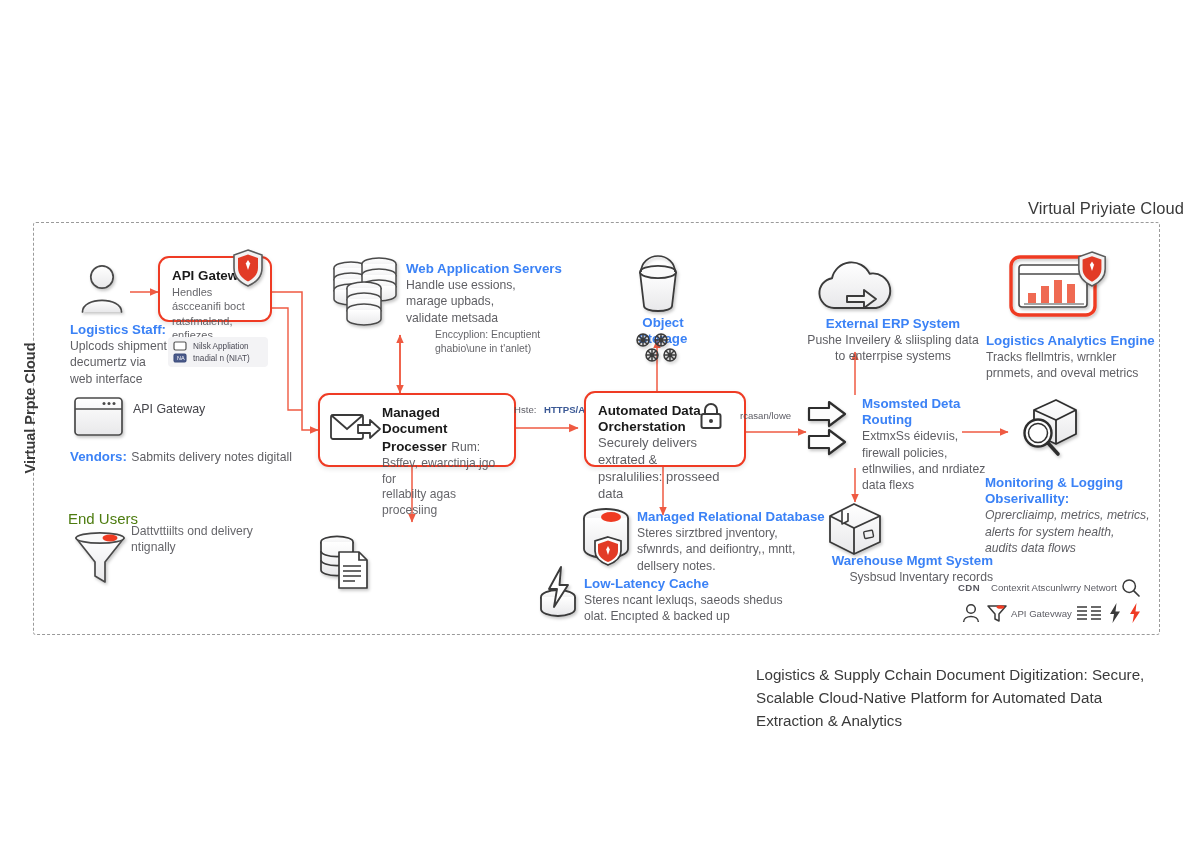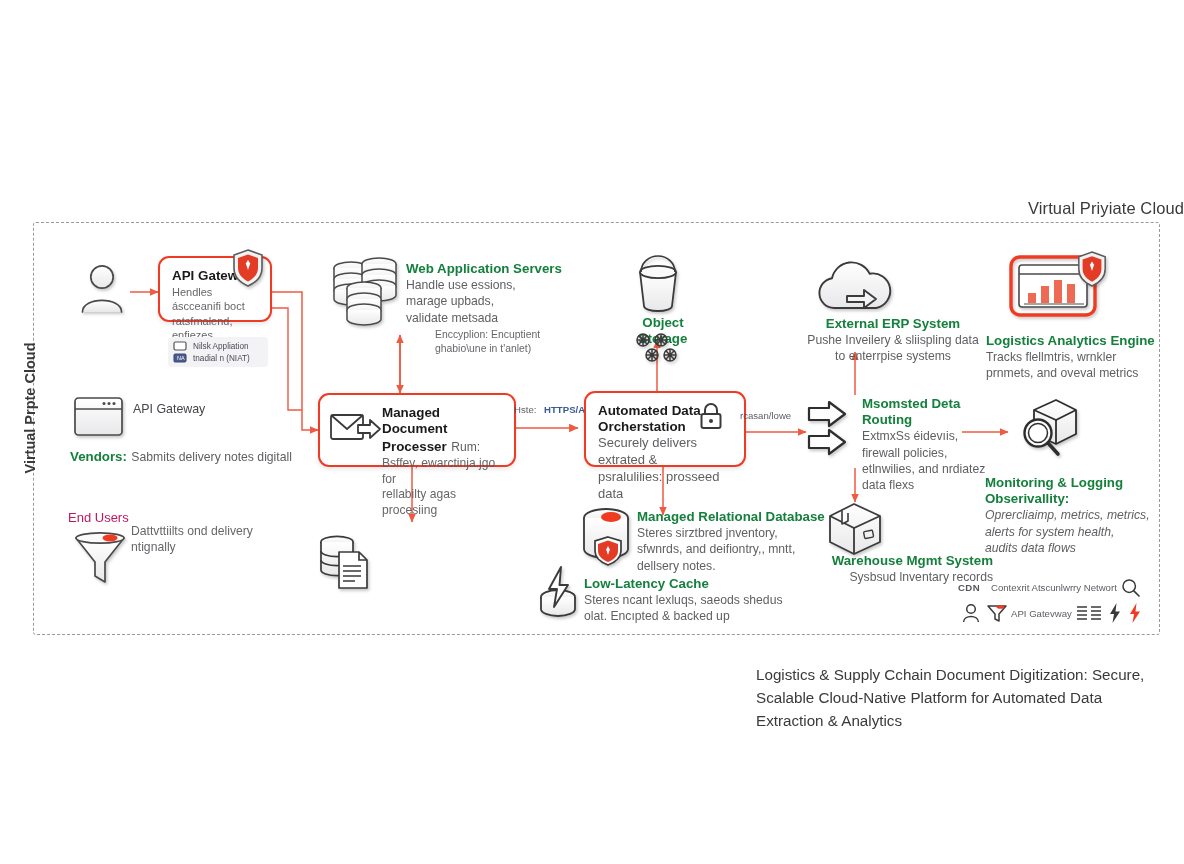--- a/index.html
+++ b/index.html
@@ -20,21 +20,21 @@
     font-size:16.5px;color:#3a3a3a;letter-spacing:.1px;
   }
   #vpc-side-label{
     position:absolute;left:-40px;top:400px;width:140px;text-align:center;
     font-size:14.5px;color:#3a3a3a;font-weight:600;
     transform:rotate(-90deg);transform-origin:center center;
   }
 
   
   .tblock{position:absolute;}
-  .t-title{font-size:13.3px;font-weight:700;color:#15803d;line-height:1.22;}
+  .t-title{font-size:13.3px;font-weight:700;color:#3b82f6;line-height:1.22;}
   .t-body{font-size:12.2px;color:#55555a;line-height:1.33;}
   .t-inline .t-title{display:inline;}
   .t-inline .t-body{display:inline;}
   .blur-soft{filter:blur(.32px);opacity:.94;}
   .blur-more{filter:blur(.55px);opacity:.9;}
 
   
   .card{
     position:absolute;background:#fff;border:2.6px solid #ef3b24;border-radius:11px;
     box-shadow:0 2px 5px rgba(0,0,0,.10);
@@ -125,40 +125,46 @@
 
     <path d="M962,432 L1008,432" stroke="#ef5a42" stroke-width="1.5" fill="none" marker-end="url(#ah)"></path>
   </svg>
 
   <div class="icon" style="left:78px;top:262px;">
     <svg width="48" height="58" viewBox="0 0 48 58" filter="url(#softsh)">
       <circle cx="24" cy="15" r="11.2" fill="url(#gr-l)" stroke="#4a4a4a" stroke-width="1.7"></circle>
       <path d="M4.5,50 C4.5,34.5 43.5,34.5 43.5,50" fill="url(#gr-l)" stroke="#4a4a4a" stroke-width="1.7" stroke-linecap="round"></path>
     </svg>
   </div>
+  <div class="tblock" style="left:70px;top:322px;width:130px;">
+    <div class="t-title">Logistics Staff:</div>
+    <div class="t-body blur-soft" style="white-space:pre-line;">Uplcods shipment
+decumertz via
+web interface</div>
+  </div>
 
   <div class="icon" style="left:73px;top:396px;">
     <svg width="52" height="42" viewBox="0 0 52 42" filter="url(#softsh)">
       <rect x="2" y="2" width="47" height="37" rx="3.5" fill="url(#gr-l)" stroke="#4a4a4a" stroke-width="1.7"></rect>
       <path d="M2,13 L49,13" stroke="#4a4a4a" stroke-width="1.5"></path>
       <circle cx="41" cy="7.6" r="1.5" fill="#4a4a4a"></circle>
         <circle cx="36" cy="7.6" r="1.5" fill="#4a4a4a"></circle>
         <circle cx="31" cy="7.6" r="1.5" fill="#4a4a4a"></circle>
     </svg>
   </div>
   <div class="tblock" style="left:133px;top:401px;width:120px;">
     <div class="t-body" style="font-size:12.4px;color:#44444a;">API Gateway</div>
   </div>
   <div class="tblock t-inline" style="left:70px;top:447px;width:235px;">
     <span class="t-title">Vendors:</span>
     <span class="t-body blur-soft">Sabmits delivery notes digitall</span>
   </div>
 
   <div class="tblock" style="left:68px;top:509px;width:130px;">
-    <div class="t-body" style="font-size:13px;color:#be185d;">End Users</div>
+    <div class="t-body" style="font-size:15px;color:#4d7c0f;">End Users</div>
   </div>
   <div class="icon" style="left:71px;top:528px;">
     <svg width="58" height="58" viewBox="0 0 58 58" filter="url(#softsh)">
       <path d="M5,10 L53,10 L34,34 L34,54 L24,48 L24,34 Z" fill="url(#gr-l)" stroke="#4a4a4a" stroke-width="1.7" stroke-linejoin="round"></path>
       <ellipse cx="29" cy="10" rx="24" ry="5.2" fill="#fafafa" stroke="#4a4a4a" stroke-width="1.7"></ellipse>
       <ellipse cx="39" cy="10" rx="7.5" ry="3.4" fill="#ef3b24"></ellipse>
     </svg>
   </div>
   <div class="tblock" style="left:131px;top:523px;width:140px;">
     <div class="t-body blur-more" style="white-space:pre-line;">Dattvttiilts ond delivery

